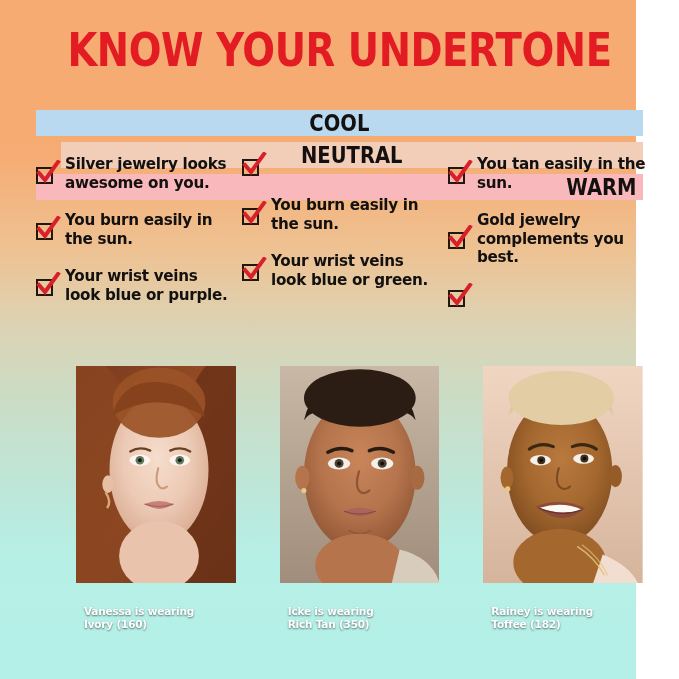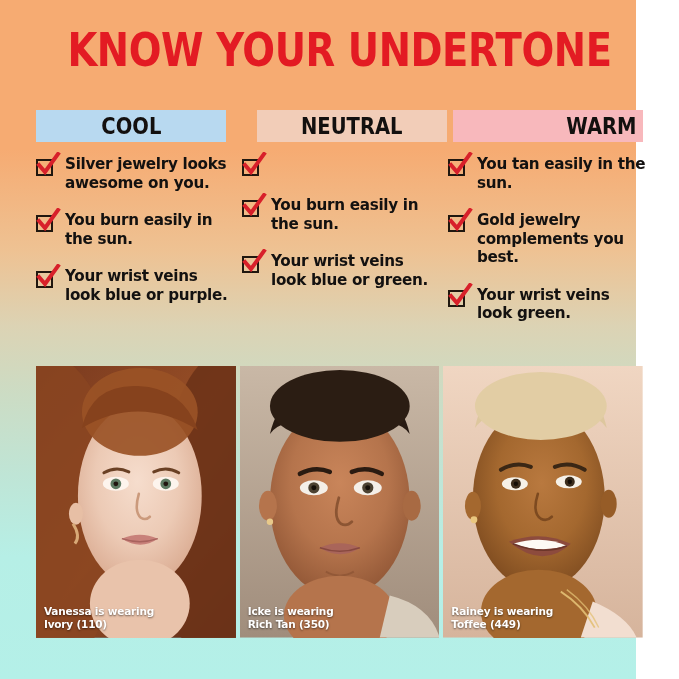--- a/index.html
+++ b/index.html
@@ -47,20 +47,21 @@
   }
 
   
   .headers {
     position: absolute;
     top: 110px;
     left: 36px;
     width: 607px;
     display: flex;
     gap: 6px;
+    flex-direction: column;
   }
   .hdr {
     flex: 1 1 0;
     height: 32px;
     display: flex;
     align-items: center;
     justify-content: center;
     color: #13100f;
     font-family: "DejaVu Sans", sans-serif;
     font-weight: 700;
@@ -82,21 +83,21 @@
     left: 36px;
     width: 620px;
     display: flex;
     gap: 6px;
   }
   .col {
     width: 200px;
   }
   .item {
     display: flex;
-    align-items: flex-start;
+    align-items: center;
     margin-bottom: 19px;
   }
   .checkbox {
     position: relative;
     flex: 0 0 auto;
     width: 20px;
     height: 20px;
     margin-top: 2px;
     margin-right: 9px;
   }
@@ -132,20 +133,21 @@
     left: 36px;
     width: 607px;
     height: 272px;
     display: flex;
     gap: 4px;
   }
   .photo {
     position: relative;
     flex: 1 1 0;
     overflow: hidden;
+    margin-left: 40px;
   }
   .photo .scene {
     position: absolute;
     inset: 0;
   }
   .caption {
     position: absolute;
     left: 8px;
     bottom: 8px;
     color: #ffffff;
@@ -256,21 +258,20 @@
         </span>
         <span class="item-text">Gold jewelry complements you best.</span>
       </div>
       <div class="item">
         <span class="checkbox">
           <span class="box"></span>
           <svg class="tick" viewBox="0 0 26 26">
             <path d="M4 13 L10 20 L23 2" fill="none" stroke="#d8202a" stroke-width="4" stroke-linecap="square" stroke-linejoin="miter"></path>
           </svg>
         </span>
-        <span class="item-text">Your wrist veins look green.</span>
       </div>
     </div>
 
   </div>
 
   <div class="photos">
 
     <div class="photo">
       <svg class="scene" viewBox="0 0 200 272" preserveAspectRatio="xMidYMid slice">
         <defs>
@@ -307,21 +308,21 @@
         <path d="M118 106 q13 -6 25 1" stroke="#6a4024" stroke-width="3" fill="none" stroke-linecap="round"></path>
         <path d="M103 128 q-5 18 2 24 q5 3 9 -1" stroke="#cb9a7c" stroke-width="2.6" fill="none" stroke-linecap="round"></path>
         <path d="M86 173 q18 -8 36 0 q-17 12 -36 0Z" fill="#c8817a"></path>
         <path d="M86 173 q18 6 36 0" stroke="#a8625d" stroke-width="1.4" fill="none"></path>
         <ellipse cx="104" cy="238" rx="50" ry="44" fill="#e9c3ab"></ellipse>
         <ellipse cx="40" cy="148" rx="7" ry="11" fill="#e7bfa5"></ellipse>
         <path d="M37 158 q8 12 2 20" stroke="#d8a977" stroke-width="3" fill="none"></path>
       </svg>
       <div class="caption">
         <div>Vanessa is wearing</div>
-        <div>Ivory (110)</div>
+        <div>Ivory (160)</div>
       </div>
     </div>
 
     <div class="photo">
       <svg class="scene" viewBox="0 0 200 272" preserveAspectRatio="xMidYMid slice">
         <defs>
           <radialGradient id="i-skin" cx="50%" cy="40%" r="64%">
             <stop offset="0%" stop-color="#c9855a"></stop>
             <stop offset="55%" stop-color="#b5744c"></stop>
             <stop offset="100%" stop-color="#8e5434"></stop>
@@ -391,18 +392,18 @@
         <path d="M70 178 q30 -9 54 2 q-26 8 -54 -2Z" fill="#fdfaf4"></path>
         <path d="M70 178 q30 12 54 2" stroke="#6b3529" stroke-width="1.6" fill="none"></path>
         <ellipse cx="96" cy="246" rx="58" ry="42" fill="#a4682f"></ellipse>
         <path d="M150 236 q34 14 44 36 H138Z" fill="#f2ded0"></path>
         <circle cx="31" cy="154" r="3.4" fill="#e9c77f"></circle>
         <path d="M118 226 q22 14 34 36" stroke="#e3c074" stroke-width="1.8" fill="none" opacity="0.9"></path>
         <path d="M124 224 q22 16 32 38" stroke="#e3c074" stroke-width="1.4" fill="none" opacity="0.75"></path>
       </svg>
       <div class="caption">
         <div>Rainey is wearing</div>
-        <div>Toffee (449)</div>
+        <div>Toffee (182)</div>
       </div>
     </div>
 
   </div>
 </div>
 
 </body></html>

